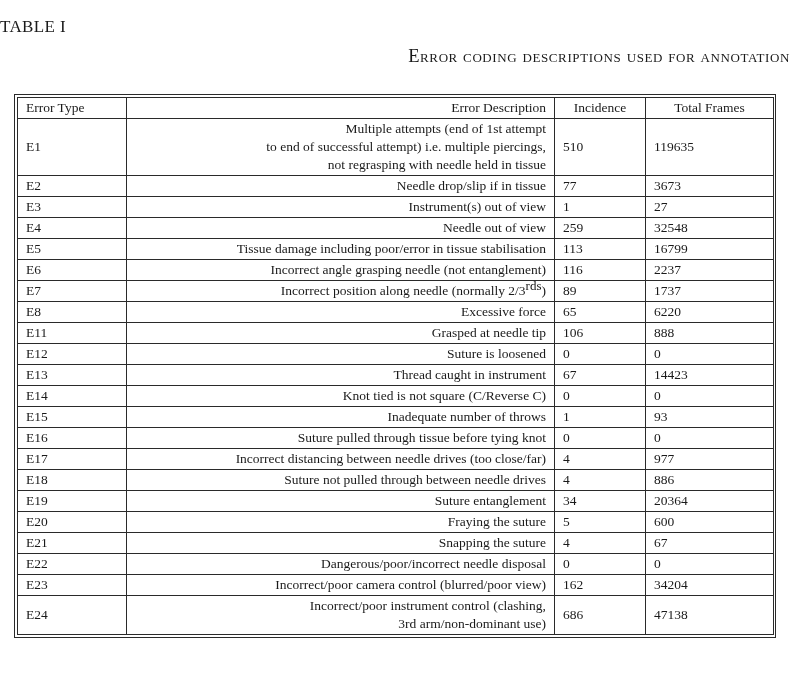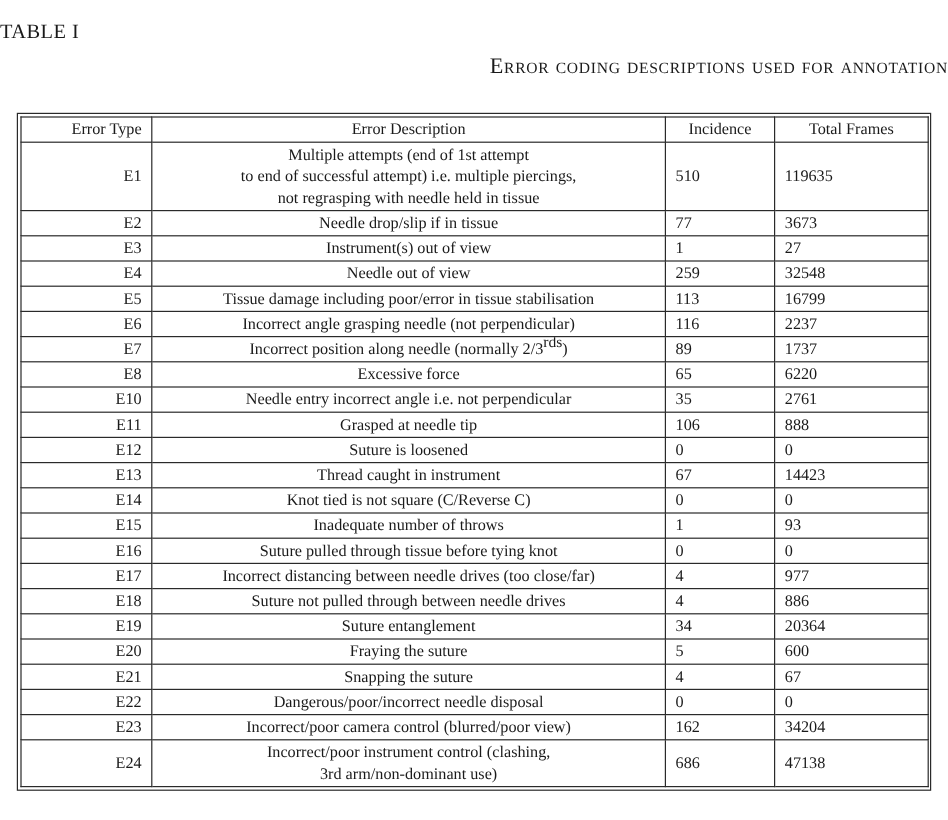--- a/index.html
+++ b/index.html
@@ -44,22 +44,22 @@
   table.error-table th,
   table.error-table td {
     border: 1px solid #2a2a2a;
     font-weight: normal;
     padding: 1px 8px;
     line-height: 18px;
     vertical-align: middle;
     overflow: hidden;
     white-space: nowrap;
   }
-  th.col-type, td.cell-type   { text-align: right; }
-  th.col-desc, td.cell-desc   { text-align: center; }
+  th.col-type, td.cell-type   { text-align: left; }
+  th.col-desc, td.cell-desc   { text-align: right; }
   th.col-inc,  td.cell-inc    { }
   th.col-tot,  td.cell-tot    { }
   td.cell-desc sup {
     font-size: 13px;
     line-height: 0;
   }
   col.c-type { width: 109px; }
   col.c-desc { width: 428px; }
   col.c-inc  { width: 91px;  }
   col.c-tot  { width: 128px; }
@@ -118,46 +118,40 @@
 
   <tr>
     <td class="cell-type">E5</td>
     <td class="cell-desc">Tissue damage including poor/error in tissue stabilisation</td>
     <td class="cell-inc">113</td>
     <td class="cell-tot">16799</td>
   </tr>
 
   <tr>
     <td class="cell-type">E6</td>
-    <td class="cell-desc">Incorrect angle grasping needle (not perpendicular)</td>
+    <td class="cell-desc">Incorrect angle grasping needle (not entanglement)</td>
     <td class="cell-inc">116</td>
     <td class="cell-tot">2237</td>
   </tr>
 
   <tr>
     <td class="cell-type">E7</td>
     <td class="cell-desc">Incorrect position along needle (normally 2/3<sup>rds</sup>)</td>
     <td class="cell-inc">89</td>
     <td class="cell-tot">1737</td>
   </tr>
 
   <tr>
     <td class="cell-type">E8</td>
     <td class="cell-desc">Excessive force</td>
     <td class="cell-inc">65</td>
     <td class="cell-tot">6220</td>
   </tr>
 
 
-  <tr>
-    <td class="cell-type">E10</td>
-    <td class="cell-desc">Needle entry incorrect angle i.e. not perpendicular</td>
-    <td class="cell-inc">35</td>
-    <td class="cell-tot">2761</td>
-  </tr>
 
   <tr>
     <td class="cell-type">E11</td>
     <td class="cell-desc">Grasped at needle tip</td>
     <td class="cell-inc">106</td>
     <td class="cell-tot">888</td>
   </tr>
 
   <tr>
     <td class="cell-type">E12</td>

